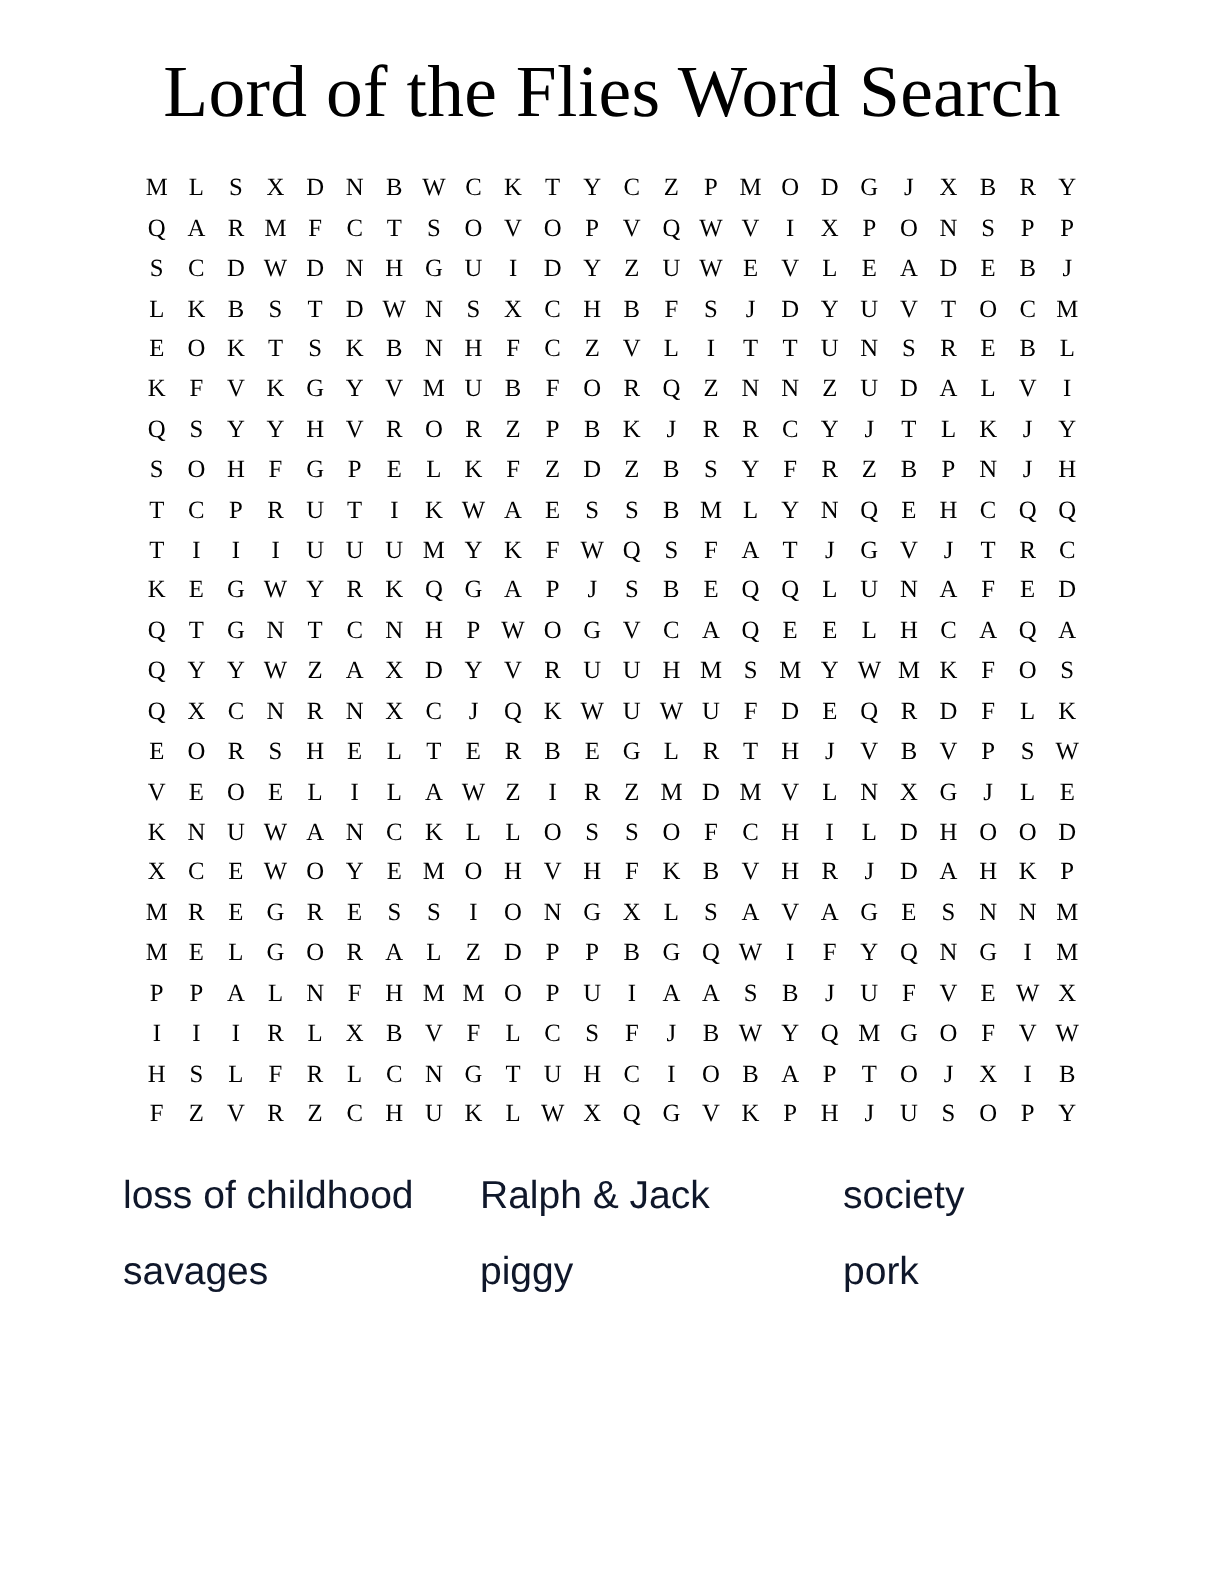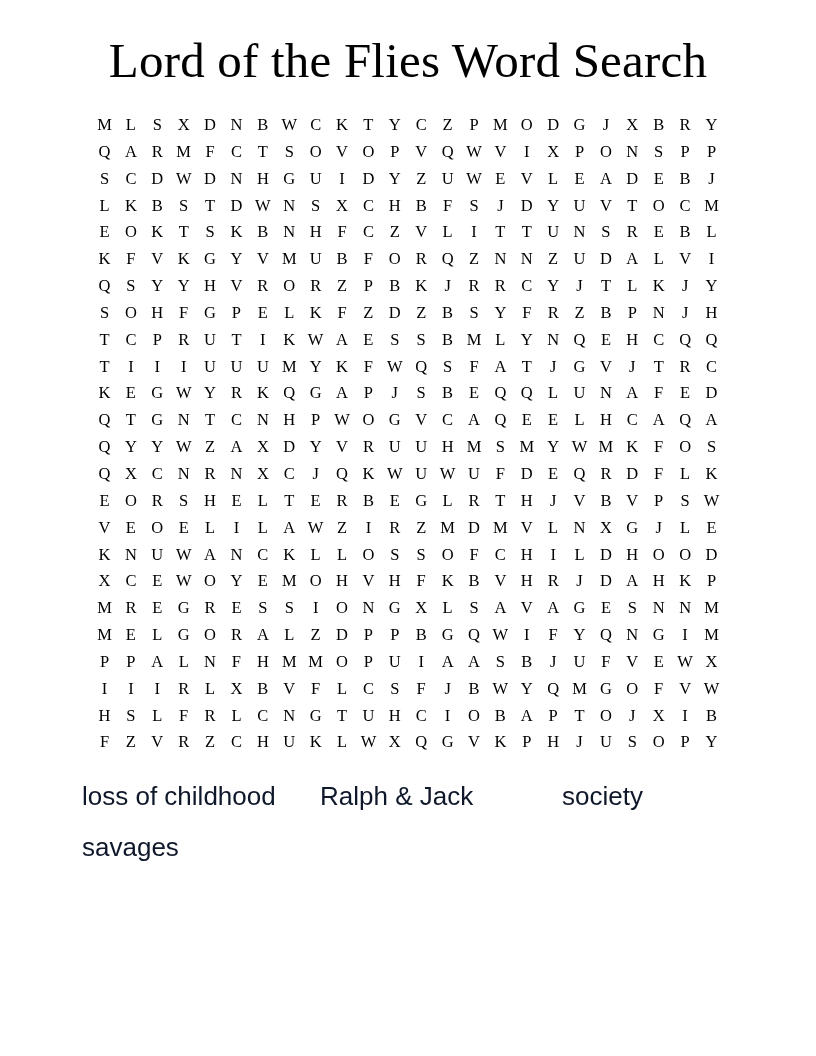--- a/index.html
+++ b/index.html
@@ -711,15 +711,17 @@
           </tr>
         </tbody>
     </table>
   </div>
 
   <div class="wordlist">
       <div class="word-item">loss of childhood</div>
       <div class="word-item">Ralph &amp; Jack</div>
       <div class="word-item">society</div>
       <div class="word-item">savages</div>
+      <div class="word-item">piggy</div>
+      <div class="word-item">pork</div>
     </div>
 
 </div>
 
 </body></html>

